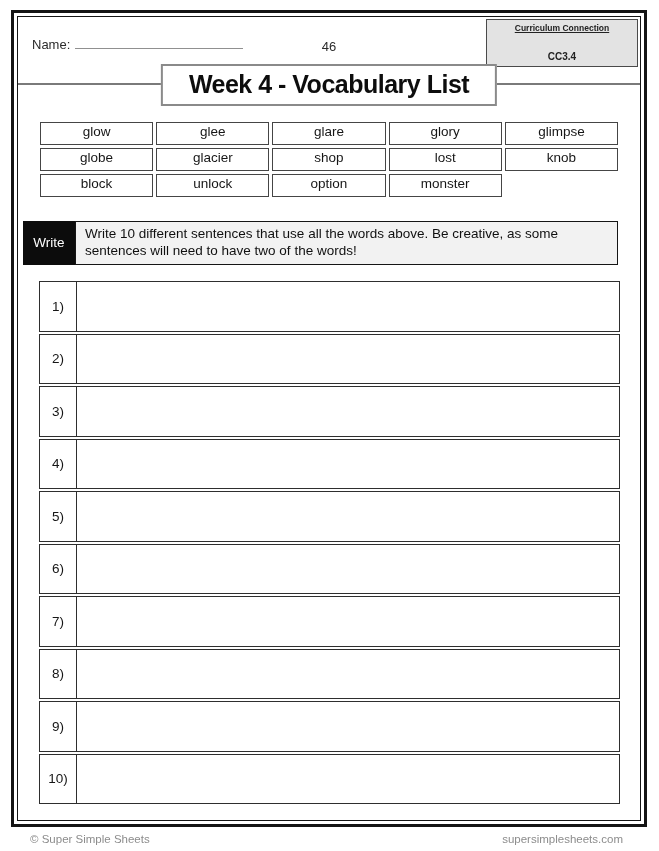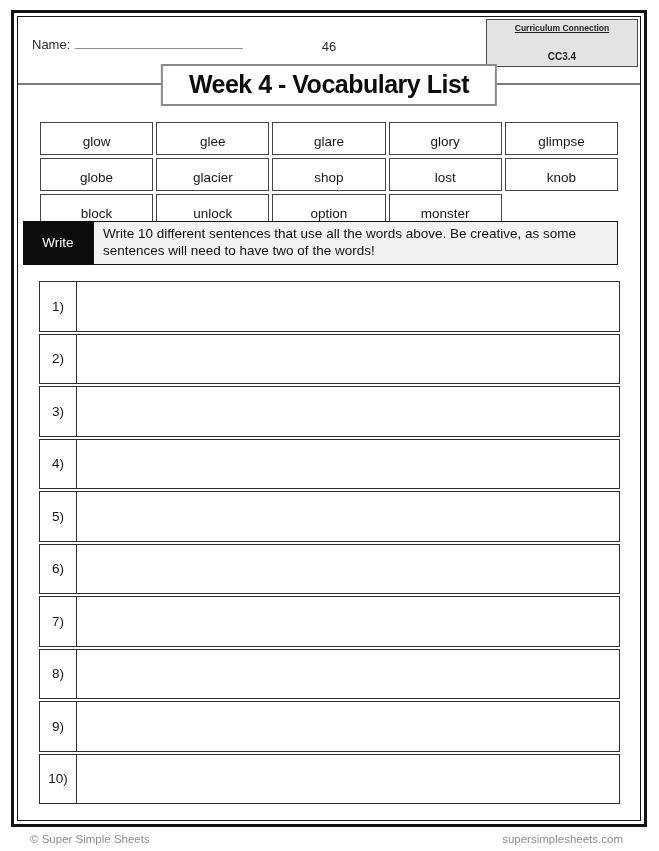--- a/index.html
+++ b/index.html
@@ -98,34 +98,34 @@
     left: 22px; right: 22px; top: 105px;
     display: grid;
     grid-template-columns: repeat(5, 1fr);
     gap: 3px;
   }
   .vocab-cell {
     border: 1px solid #454545;
     text-align: center;
     font-size: 13.5px;
     line-height: 18px;
-    padding: 10px 0 3px 0;
+    padding: 0 0 3px 0;
     color: #161616;
     background: #ffffff;
   }
 
   
   .write-row {
     position: absolute;
     left: 5px; right: 22px; top: 204px;
     display: flex;
     align-items: stretch;
   }
   .write-label {
-    width: 70px;
+    width: 52px;
     background: var(--label-bg, #0c0c0c);
     color: #ffffff;
     display: flex;
     align-items: center;
     justify-content: center;
     font-size: 13.5px;
     flex: 0 0 auto;
   }
   .write-text {
     flex: 1;

